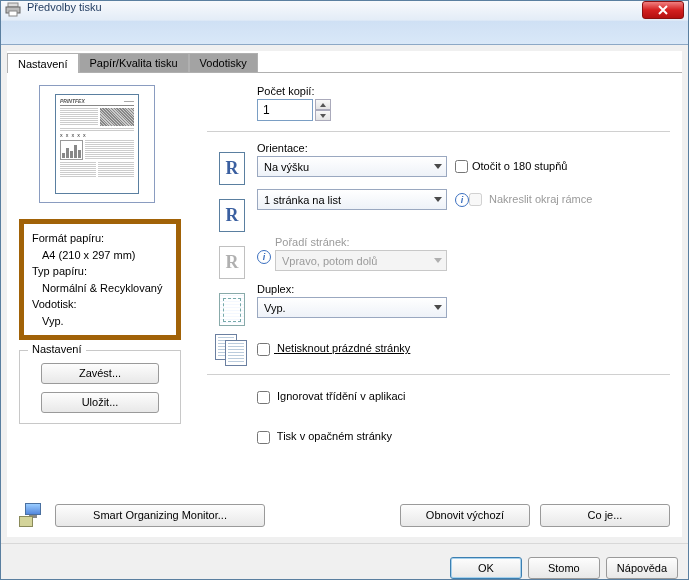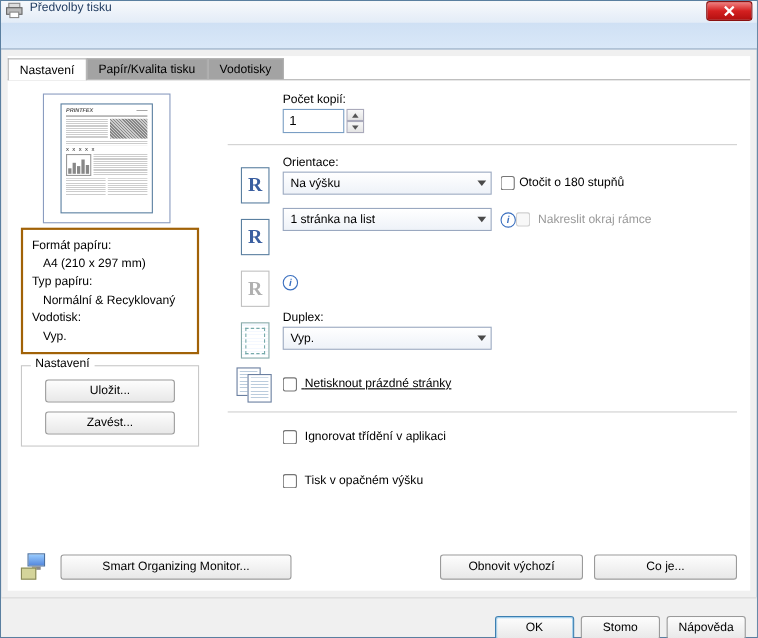--- a/index.html
+++ b/index.html
@@ -97,23 +97,23 @@
     color: #555;
     overflow: hidden;
   }
   .previewpage .hdr { font-size: 5px; font-weight: bold; font-style: italic; border-bottom: 1px solid #888; padding-bottom: 1px; margin-bottom: 2px; display:flex; justify-content:space-between;}
   .previewpage .row { display: flex; gap: 2px; margin-bottom: 2px; }
   .previewpage .img { background: repeating-linear-gradient(45deg,#888,#888 1px,#ccc 1px,#ccc 2px); }
   .previewpage .txt { background: repeating-linear-gradient(#ccc,#ccc 1px,#fff 1px,#fff 2px); }
   .previewpage .bars { display:flex; align-items:flex-end; gap:1px; height:20px; border:1px solid #999; padding:1px;}
   .previewpage .bars div { width:3px; background:#888;}
   .infobox {
-    border: 2px solid #a16207;
+    border: 5px solid #a16207;
     padding: 6px 8px;
-    margin-top: 4px;
+    margin-top: 16px;
     line-height: 1.5;
   }
   .infobox .ind { padding-left: 10px; }
   .fieldset {
     border: 1px solid #c8c8c8;
     margin-top: 10px;
     padding: 12px 10px 10px 10px;
     position: relative;
   }
   .fieldset .legend {
@@ -257,23 +257,23 @@
     position: relative;
   }
   .somicon .mon { position:absolute; top:0; left:6px; width:16px; height:12px; border:1px solid #4a70a0; background:linear-gradient(#9cf,#58d);}
   .somicon .base { position:absolute; top:12px; left:10px; width:8px; height:3px; background:#888;}
   .somicon .prn { position:absolute; bottom:0; left:0; width:14px; height:11px; background:#d4d49a; border:1px solid #8a8a5a;}
   .footer {
     height: 36px;
     background: #f0f0f0;
     border-top: 1px solid #d8d8d8;
     display: flex;
-    align-items: flex-start;
+    align-items: flex-end;
     justify-content: flex-end;
-    padding: 16px 10px;
+    padding: 0 10px;
     gap: 6px;
   }
   .footer .fbtn {
     height: 22px;
     min-width: 72px;
     border: 1px solid #9a9a9a;
     border-radius: 3px;
     background: linear-gradient(to bottom,#fdfdfd,#e8e8e8);
     cursor:pointer;
     display:flex;align-items:center;justify-content:center;
@@ -349,22 +349,22 @@
           <div>Formát papíru:</div>
           <div class="ind">A4 (210 x 297 mm)</div>
           <div>Typ papíru:</div>
           <div class="ind">Normální &amp; Recyklovaný</div>
           <div>Vodotisk:</div>
           <div class="ind">Vyp.</div>
         </div>
 
         <div class="fieldset">
           <span class="legend">Nastavení</span>
+          <span class="btn">Zavést...</span>
           <span class="btn">Uložit...</span>
-          <span class="btn">Zavést...</span>
         </div>
       </div>
 
       <div class="rightcol">
 
         <div class="formrow">
           <div class="iconcell"></div>
           <div class="fieldcol">
             <span class="lbl">Počet kopií:</span>
             <div class="numinput">
@@ -423,20 +423,27 @@
           </div>
         </div>
 
         <div class="formrow" style="align-items:flex-start; margin-top:4px;">
           <div class="iconcell" style="padding-top:10px;">
             <div class="ricon disabled">R</div>
           </div>
           <div style="width:18px; display:flex; align-items:center; padding-top:14px;">
             <span class="infoicon">i</span>
           </div>
+          <div class="fieldcol">
+            <span class="lbl disabled">Pořadí stránek:</span>
+            <div class="dd disabled" style="width:172px;">
+              <span>Vpravo, potom dolů</span>
+              <span class="arr"></span>
+            </div>
+          </div>
         </div>
 
         <div class="formrow" style="align-items:flex-start; margin-top:4px;">
           <div class="iconcell" style="padding-top:10px;">
             <div class="ricon dashed"></div>
           </div>
           <div class="fieldcol">
             <span class="lbl">Duplex:</span>
             <div class="dd">
               <span>Vyp.</span>
@@ -470,21 +477,21 @@
               <span>Ignorovat třídění v aplikaci</span>
             </label>
           </div>
         </div>
 
         <div class="formrow" style="margin-top:16px;">
           <div class="iconcell"></div>
           <div class="fieldcol">
             <label>
               <input type="checkbox" style="">
-              <span>Tisk v opačném výšku</span>
+              <span>Tisk v opačném stránky</span>
             </label>
           </div>
         </div>
 
       </div>
 
       <div class="bottombar">
         <div class="somicon">
           <div class="mon"></div>
             <div class="base"></div>

